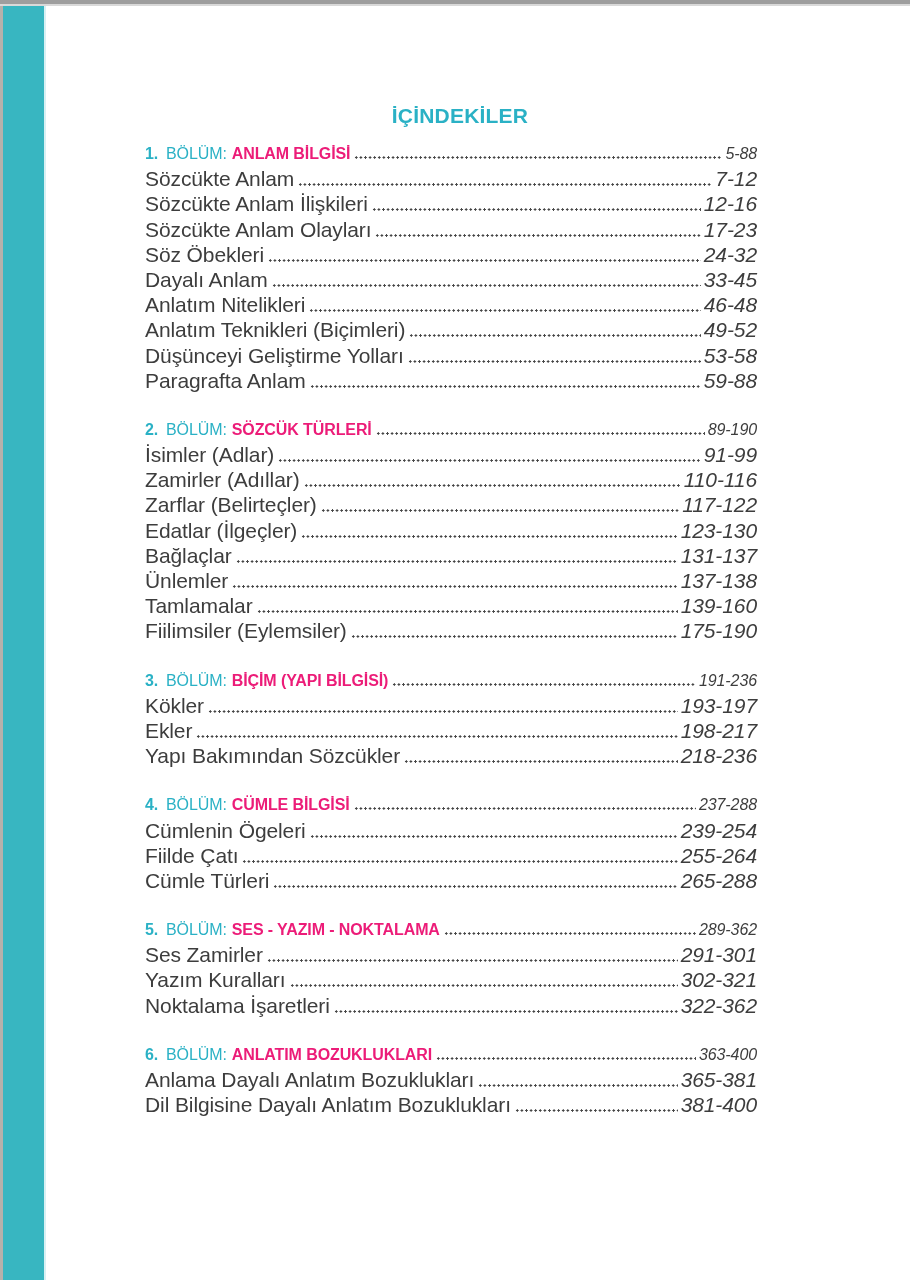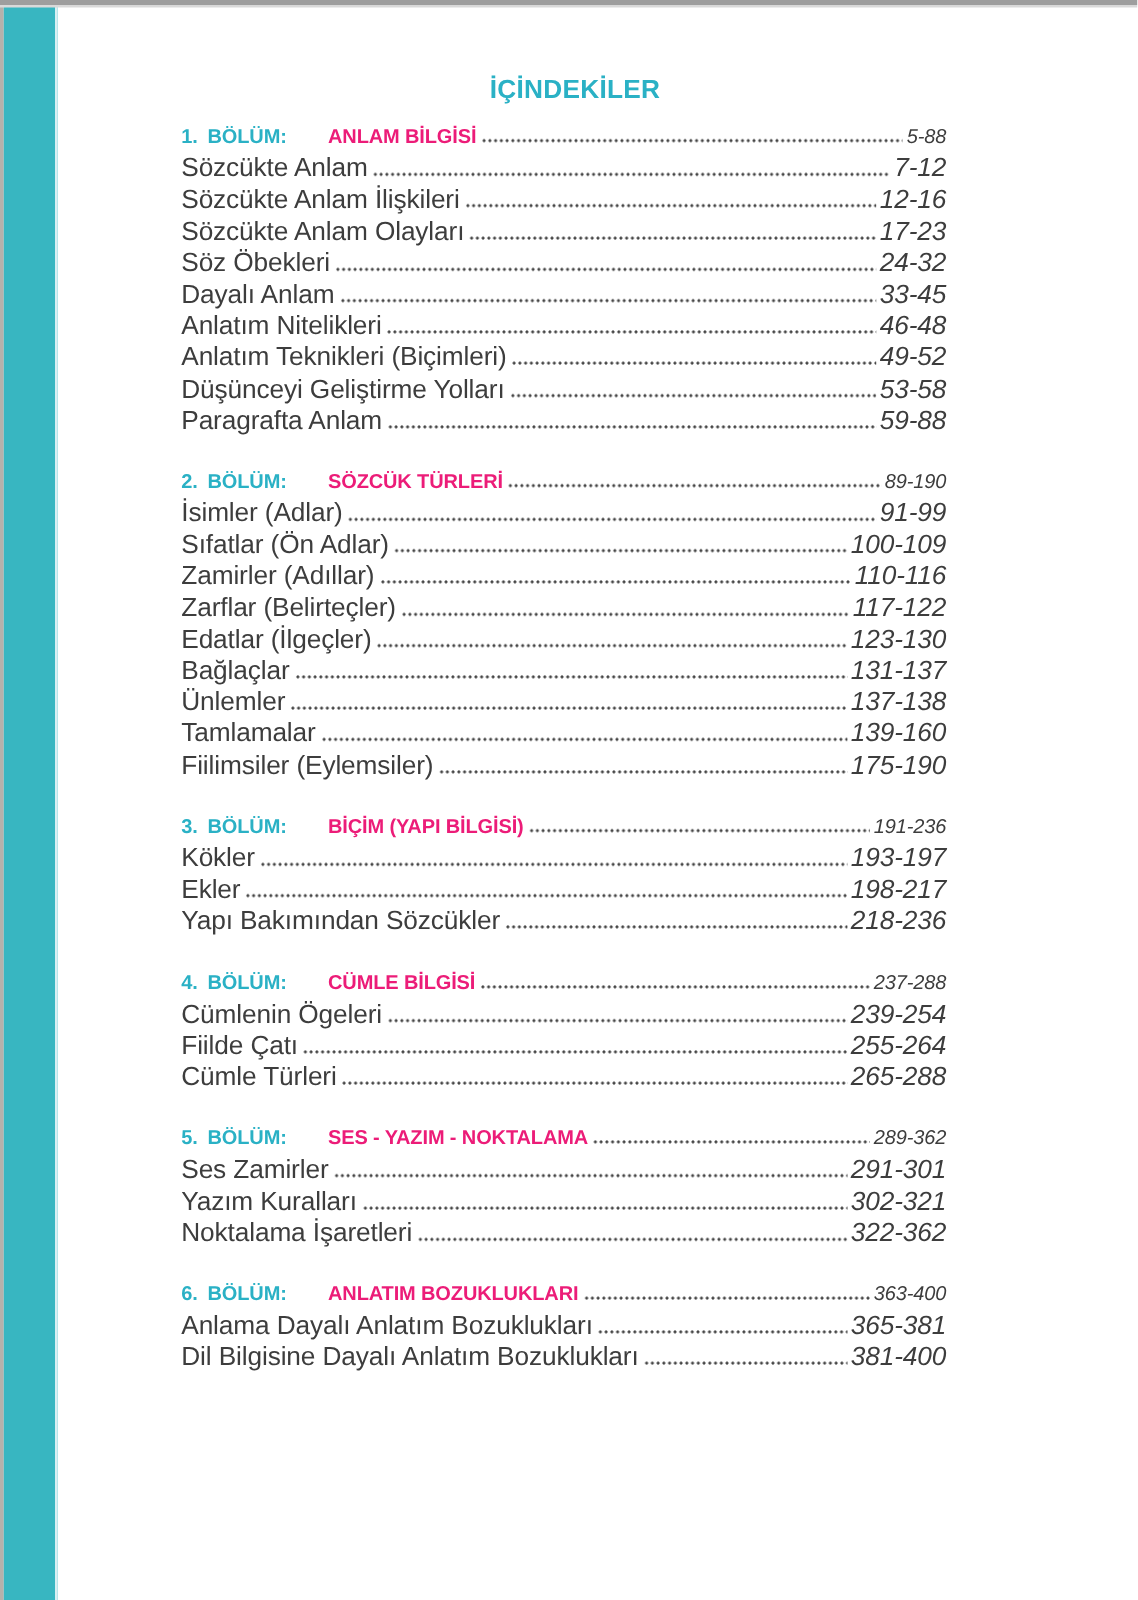--- a/index.html
+++ b/index.html
@@ -50,21 +50,21 @@
   }
 
   .content {
     position: absolute;
     left: 145px;
     top: 0;
     width: 612px;
   }
 
   .toc-title {
-    margin: 60px 0 14px 0;
+    margin: 104px 0 14px 0;
     position: relative;
     left: 9px;
     text-align: center;
     font-size: 21px;
     line-height: 23px;
     font-weight: 700;
     letter-spacing: 0.2px;
     color: var(--accent-teal, #2ab1c5);
   }
 
@@ -83,28 +83,27 @@
 
   .heading-row { font-size: 16px; }
 
   .ch-num {
     display: inline-block;
     min-width: 21px;
     font-weight: 700;
     color: var(--accent-teal, #2ab1c5);
   }
   .ch-label {
-    font-weight: 700;
+    font-weight: 400;
     color: var(--accent-teal, #2ab1c5);
     margin-right: 5px;
   }
   .ch-title {
     font-weight: 700;
     color: var(--accent-pink, #ec1c78);
-    margin-left: 28px;
   }
 
   .dots {
     flex: 1 1 auto;
     align-self: baseline;
     height: 3px;
     margin: 0 3px 1px 4px;
     background-image: radial-gradient(circle, var(--dot, #454545) 1.05px, rgba(0,0,0,0) 1.35px);
     background-size: 4.6px 3px;
     background-repeat: repeat-x;
@@ -202,25 +201,20 @@
       <span class="dots"></span>
       <span class="pages">89-190</span>
     </div>
     <div>
   <div class="row entry-row">
     <span>İsimler (Adlar)</span>
     <span class="dots"></span>
     <span class="pages">91-99</span>
   </div>
 
-  <div class="row entry-row">
-    <span>Sıfatlar (Ön Adlar)</span>
-    <span class="dots"></span>
-    <span class="pages">100-109</span>
-  </div>
 
   <div class="row entry-row">
     <span>Zamirler (Adıllar)</span>
     <span class="dots"></span>
     <span class="pages">110-116</span>
   </div>
 
   <div class="row entry-row">
     <span>Zarflar (Belirteçler)</span>
     <span class="dots"></span>

